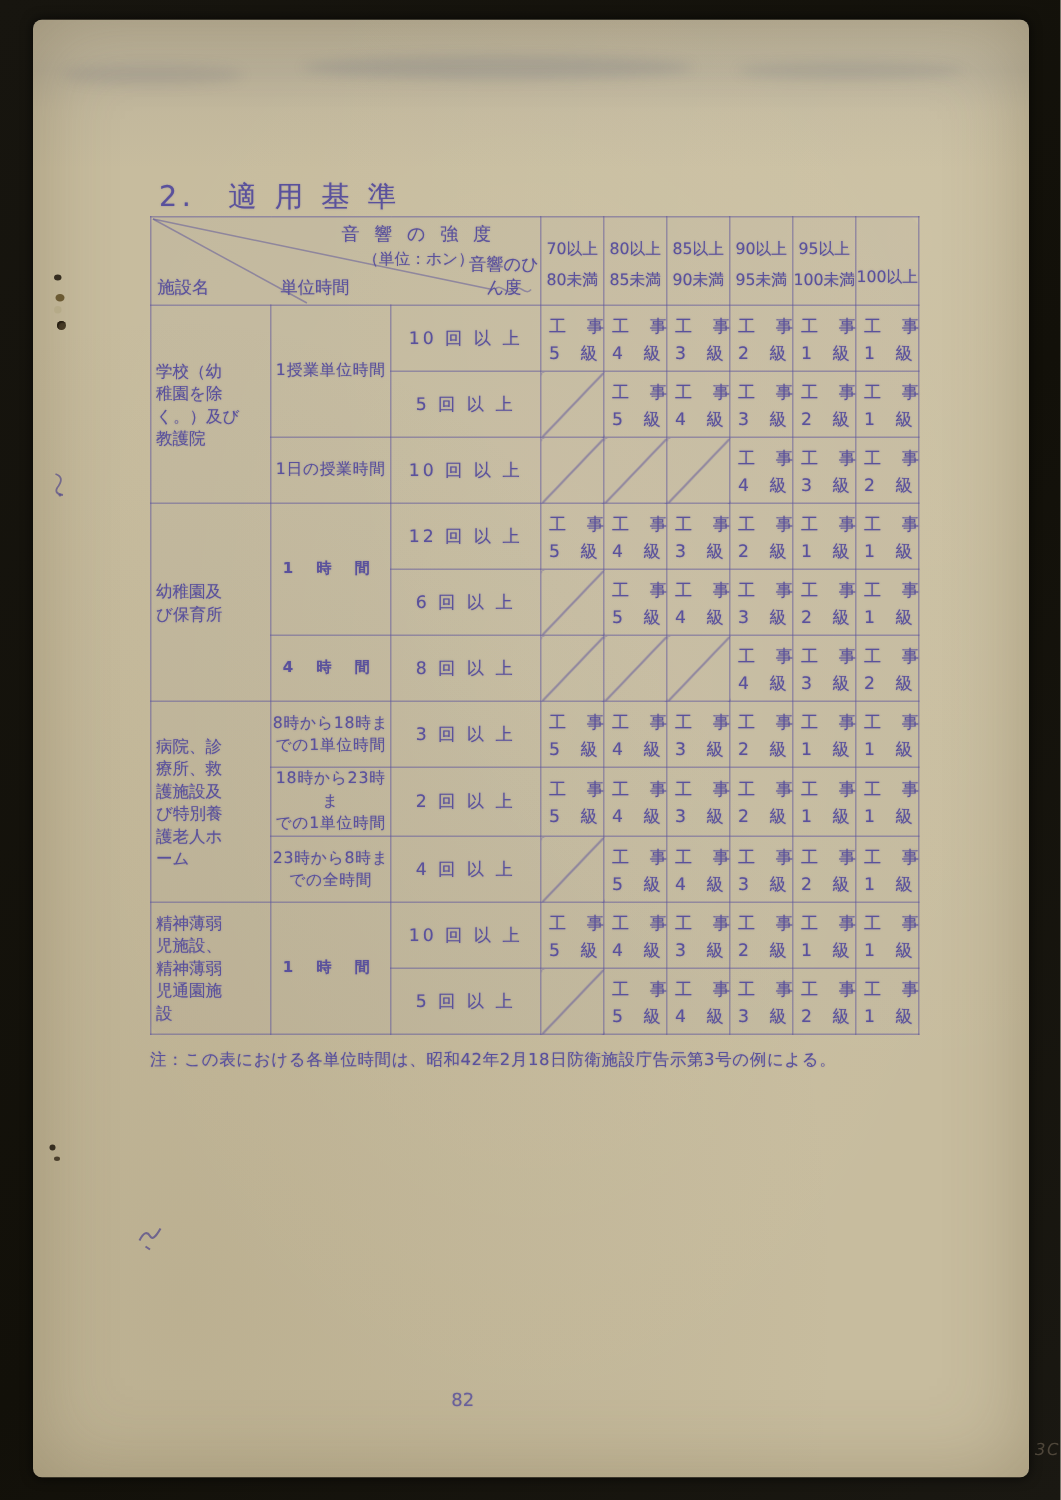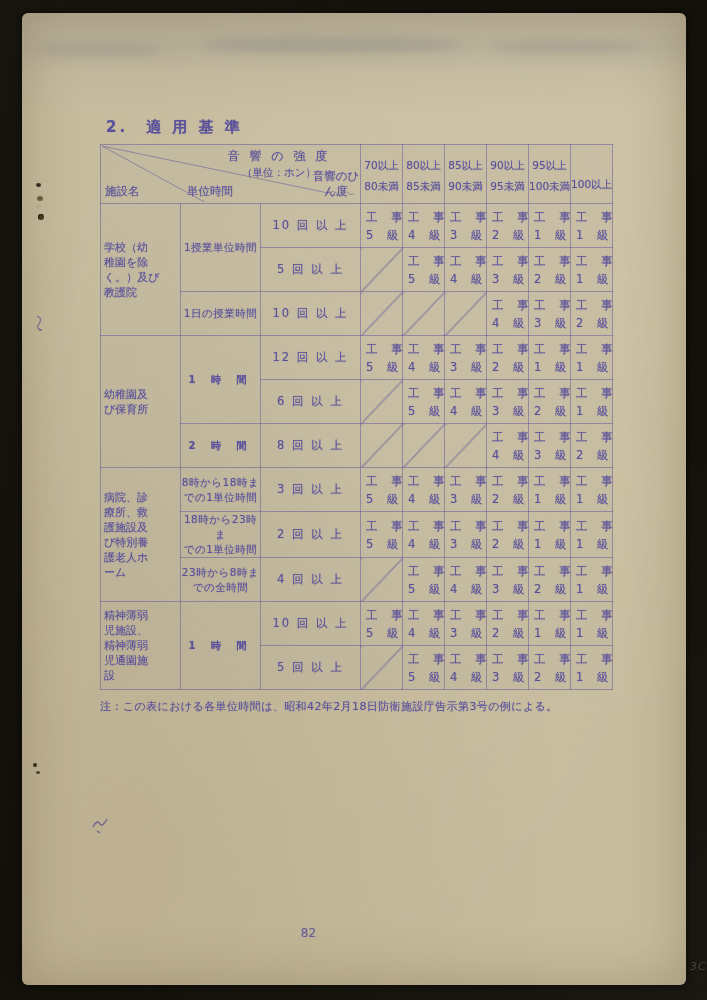--- a/index.html
+++ b/index.html
@@ -13,21 +13,21 @@
     border-radius:6px;
     background:
       linear-gradient(180deg, rgba(108,110,126,0.13) 18px, rgba(108,110,126,0.16) 34px, rgba(108,110,126,0.05) 62px, rgba(0,0,0,0) 100px),
       radial-gradient(ellipse at 15% 88%, rgba(118,102,66,0.14), rgba(0,0,0,0) 55%),
       radial-gradient(ellipse at 88% 15%, rgba(255,249,226,0.10), rgba(0,0,0,0) 50%),
       radial-gradient(ellipse at 50% 45%, rgba(255,252,238,0.07), rgba(0,0,0,0) 70%),
       #c7bc9e;
     box-shadow: inset 0 0 55px rgba(92,78,46,0.32), 0 0 8px rgba(0,0,0,0.65);
   }
   .ink{color:#5a519c;text-shadow:0 0 1px rgba(90,81,156,0.5);}
-  .title{position:absolute;left:84px;top:105px;font-size:15px;font-weight:bold;letter-spacing:3px;}
+  .title{position:absolute;left:84px;top:105px;font-size:19px;font-weight:normal;letter-spacing:3px;}
   table{
     position:absolute;left:78px;top:131px;width:512px;
     border-collapse:collapse;table-layout:fixed;
     background:rgba(95,85,160,0.03);
     border-radius:10px;
   }
   td,th{
     border:1px solid rgba(90,81,156,0.48);
     padding:0;font-weight:normal;vertical-align:middle;text-align:center;
     color:#5a519c;text-shadow:0 0 1px rgba(90,81,156,0.5);overflow:visible;
@@ -274,21 +274,21 @@
           <td class="data-cell">
             <div class="cw">工 事</div>
             <div class="cg">2 級</div>
           </td>
           <td class="data-cell">
             <div class="cw">工 事</div>
             <div class="cg">1 級</div>
           </td>
         </tr>
         <tr>
-          <td class="unit-cell spaced">2 時 間</td>
+          <td class="unit-cell spaced">4 時 間</td>
           <td class="freq-cell">8 回 以 上</td>
           <td class="data-cell empty"></td>
           <td class="data-cell empty"></td>
           <td class="data-cell empty"></td>
           <td class="data-cell">
             <div class="cw">工 事</div>
             <div class="cg">4 級</div>
           </td>
           <td class="data-cell">
             <div class="cw">工 事</div>

